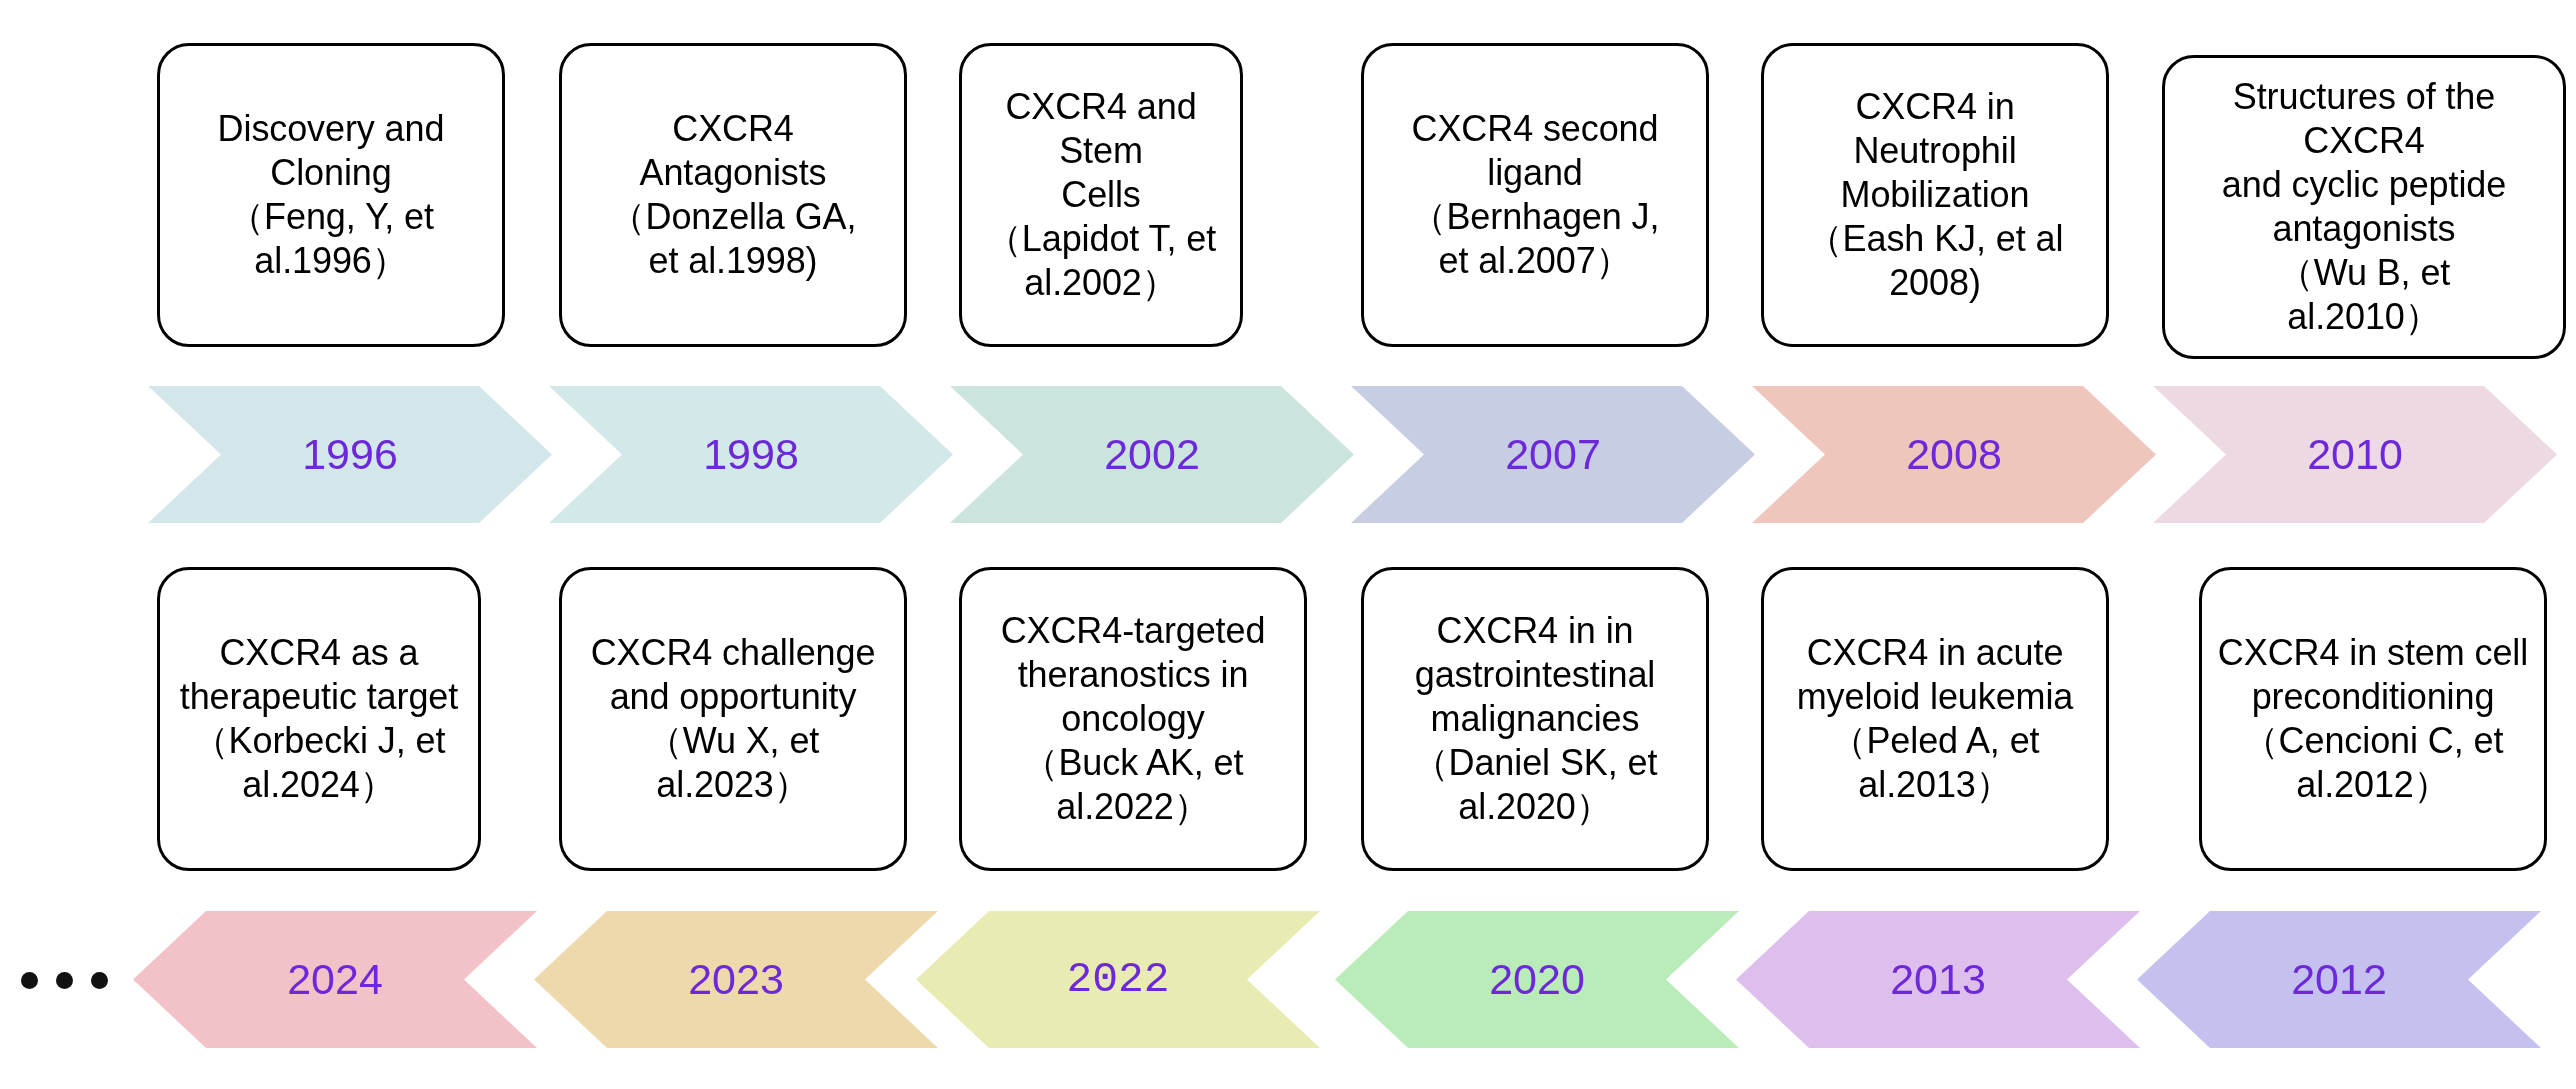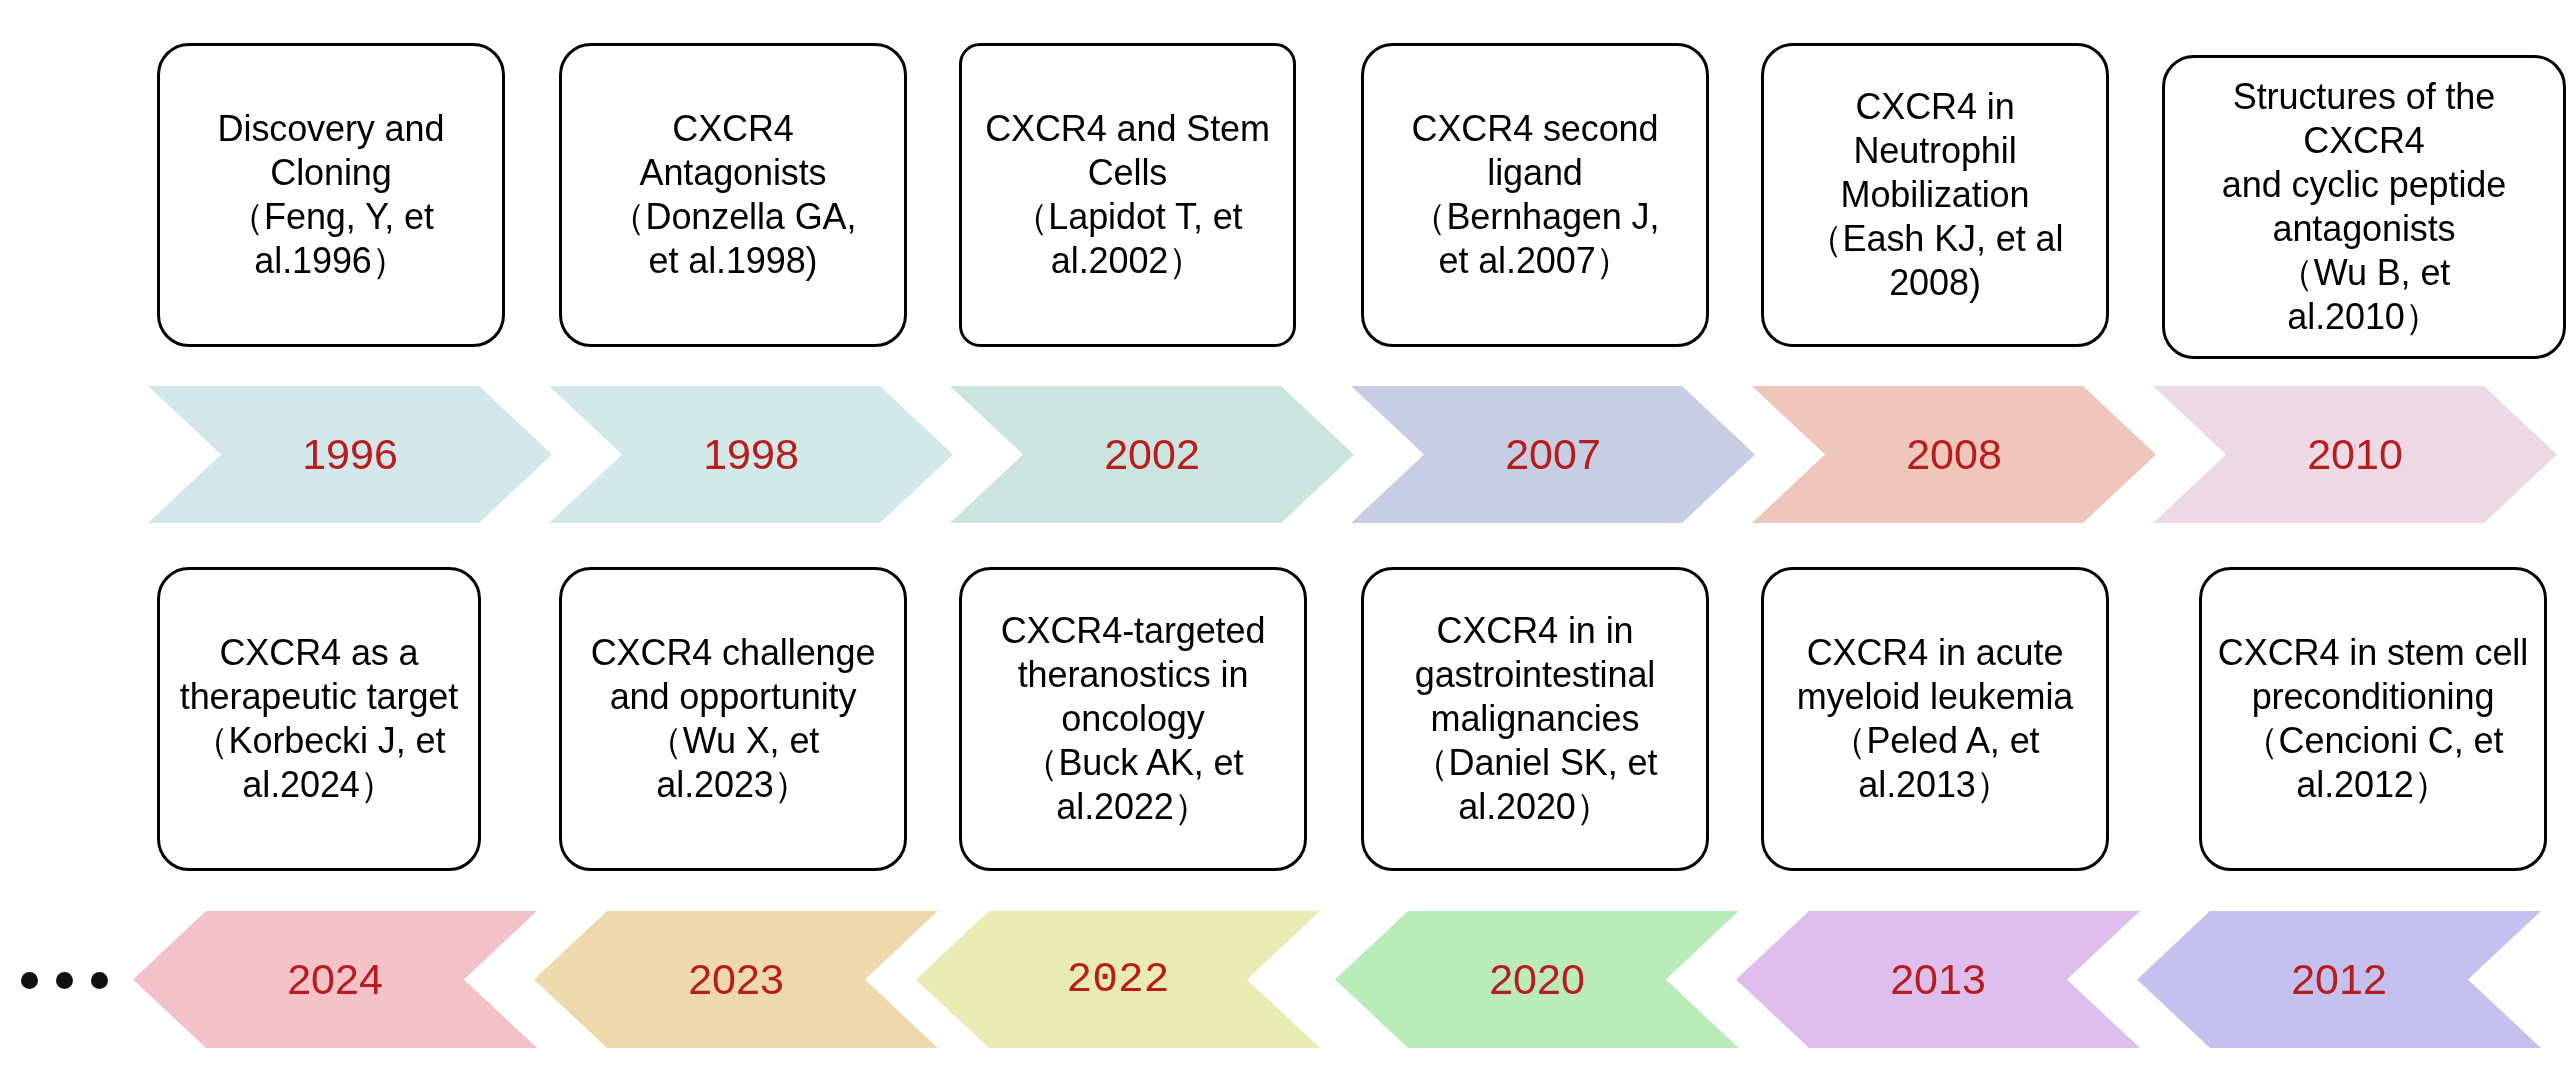--- a/index.html
+++ b/index.html
@@ -52,21 +52,21 @@
     justify-content: center;
   }
   .chev-right {
     clip-path: polygon(0 0, calc(100% - 73px) 0, 100% 50%, calc(100% - 73px) 100%, 0 100%, 73px 50%);
   }
   .chev-left {
     clip-path: polygon(73px 0, 100% 0, calc(100% - 73px) 50%, 100% 100%, 73px 100%, 0 50%);
   }
   .chev-year {
     font-size: 43px;
-    color: #b91c1c;
+    color: #6d28d9;
     letter-spacing: 0px;
   }
   .row-chev-top .chev    { top: 386px; }
   .row-chev-bottom .chev { top: 911px; }
 
   
   #ellipsis {
     position: absolute;
     left: 21px;
     top: 972px;
@@ -91,21 +91,21 @@
 Cloning
 （Feng, Y, et
 al.1996）</span>
     </div>
     <div class="event-box" style="left:559px; width:348px;">
       <span class="event-text">CXCR4
 Antagonists
 （Donzella GA,
 et al.1998)</span>
     </div>
-    <div class="event-box" style="left:959px; width:337px;border-radius:21px;">
+    <div class="event-box" style="left:959px; width:284px;">
       <span class="event-text">CXCR4 and Stem
 Cells
 （Lapidot T, et
 al.2002）</span>
     </div>
     <div class="event-box" style="left:1361px; width:348px;">
       <span class="event-text">CXCR4 second
 ligand
 （Bernhagen J,
 et al.2007）</span>

